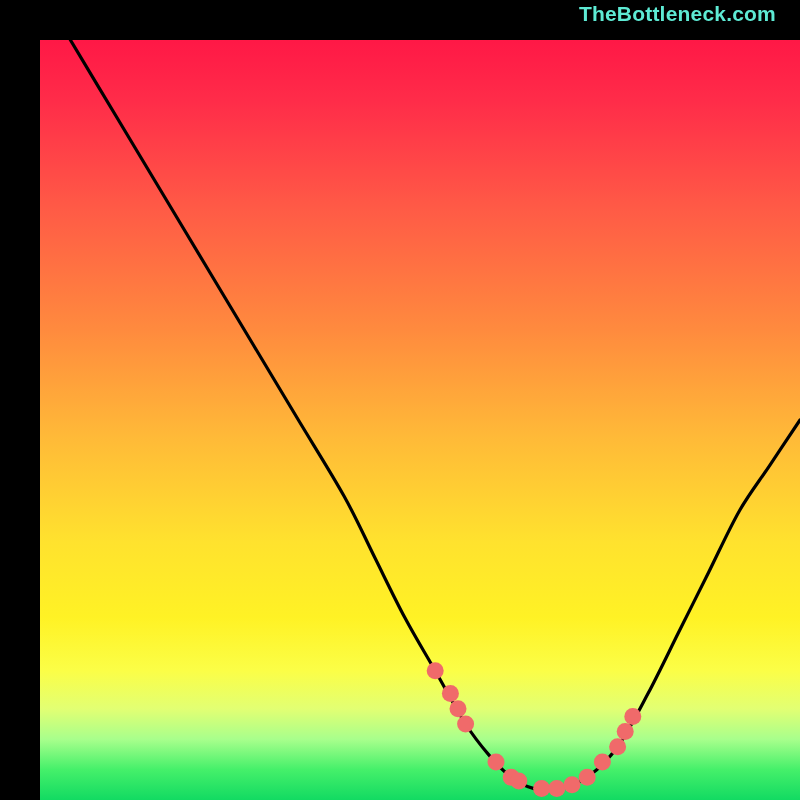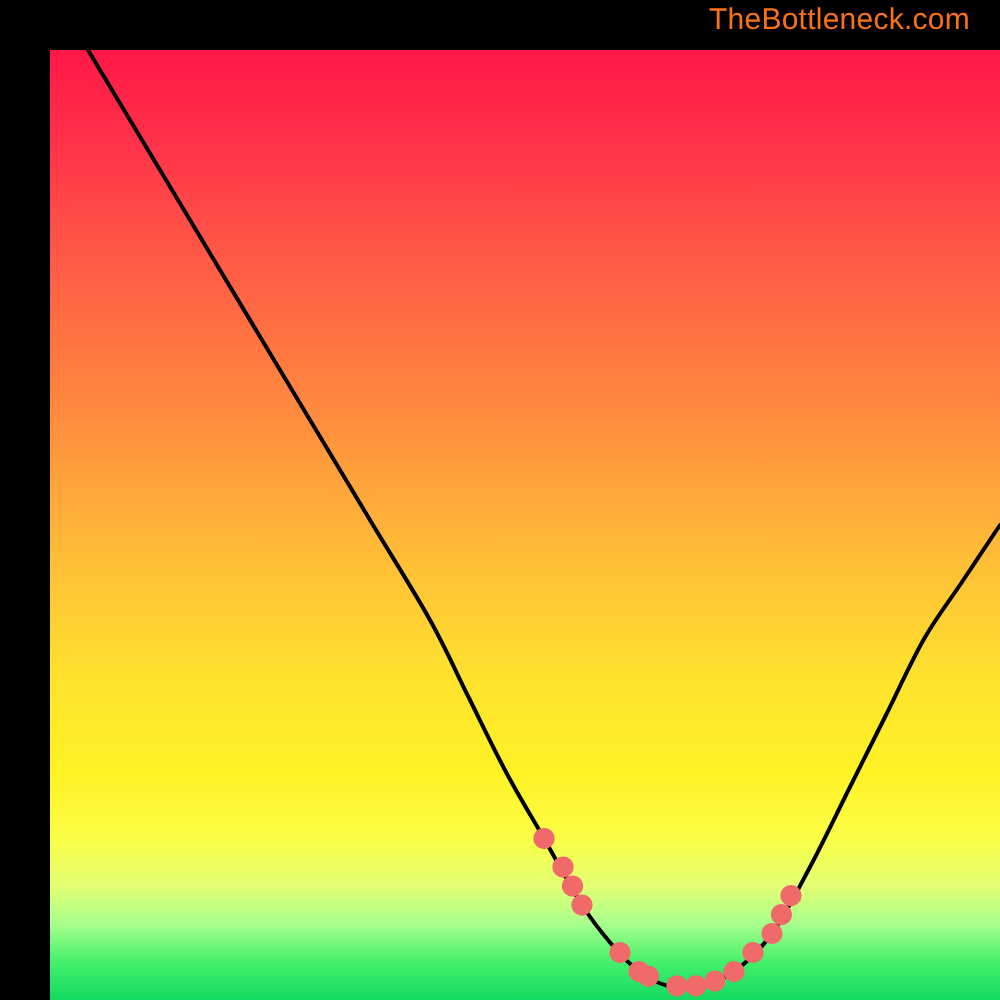--- a/index.html
+++ b/index.html
@@ -16,23 +16,23 @@
     left: 20px;
     top: 20px;
     width: 760px;
     height: 760px;
     background: #000;
   }
   .watermark {
     position: absolute;
     top: 2px;
     right: 24px;
-    color: #f97316;
-    font-size: 24px;
-    font-weight: 400;
+    color: #5eead4;
+    font-size: 21px;
+    font-weight: 700;
     letter-spacing: 0.2px;
   }
   .plot {
     position: absolute;
     left: 20px;
     top: 20px;
     width: 760px;
     height: 760px;
   }
   .grad {

